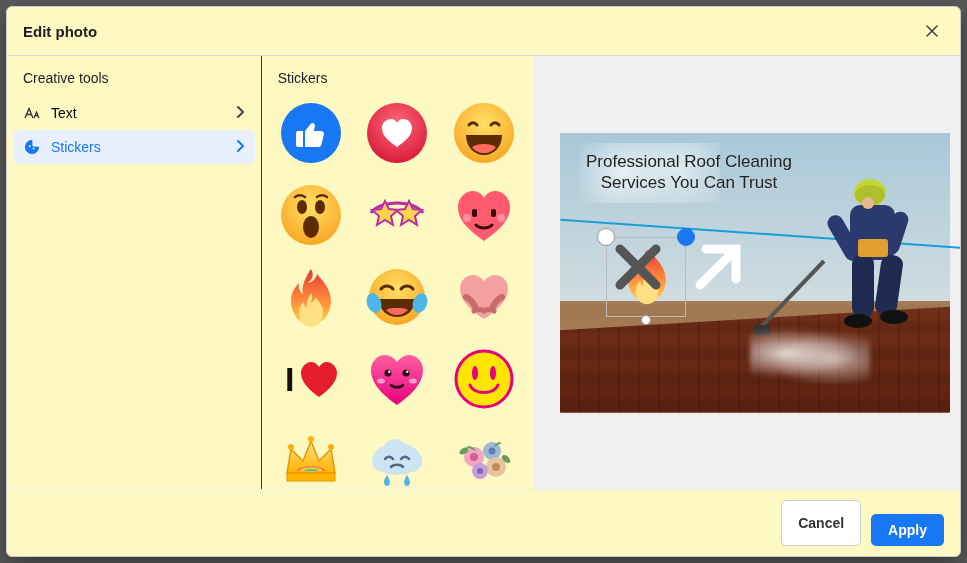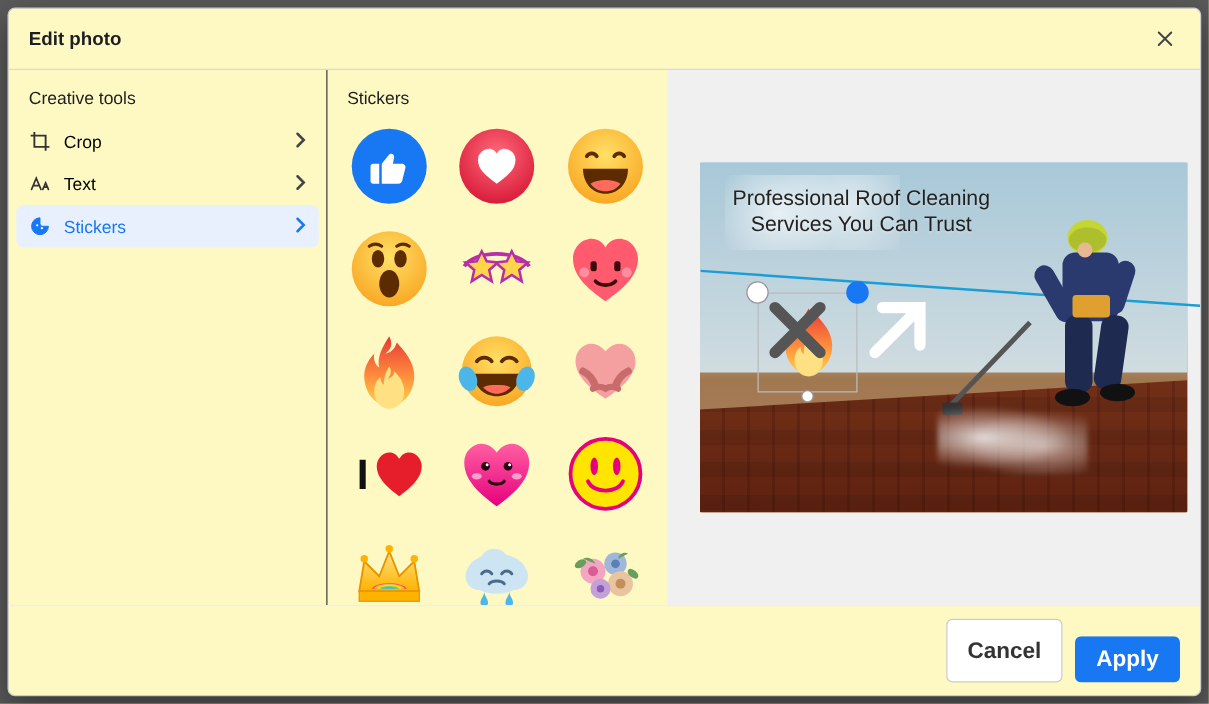--- a/index.html
+++ b/index.html
@@ -153,21 +153,21 @@
   .modal-footer {
     padding: 10px 16px;
     display: flex;
     justify-content: flex-end;
     gap: 10px;
     border-top: 1px solid #eee;
   }
   .btn {
     padding: 7px 16px;
     border-radius: 5px;
-    font-size: 18px;
+    font-size: 14px;
     font-weight: 600;
     cursor: pointer;
     border: 1px solid transparent;
   }
   .btn-secondary { background: #fff; border: 1px solid #ccc; color: #333; }
   .btn-primary { background: #1877f2; color: #fff; margin-top: 14px; }
 
   .steam {
     position:absolute; bottom:30px; right:80px; width:120px; height:60px;
     background: radial-gradient(ellipse at 30% 50%, rgba(255,255,255,0.8), transparent 60%),
@@ -354,35 +354,20 @@
           <path d="M3 3l10 10M13 3L3 13" stroke="#444" stroke-width="1.6" stroke-linecap="round"></path>
         </svg>
     </div>
   </div>
 
   <div class="modal-body">
 
     <div class="sidebar">
       <div class="sidebar-header">Creative tools</div>
 
-      <div class="tool-item">
-        <div class="tool-left">
-          <span class="tool-icon">
-            <svg viewBox="0 0 24 24" width="18" height="18">
-                <path d="M6 2v16h16M2 6h16v16" stroke="#333" stroke-width="2" fill="none"></path>
-              </svg>
-          </span>
-          <span class="tool-label">Crop</span>
-        </div>
-        <span class="chevron">
-          <svg width="10" height="14" viewBox="0 0 10 14">
-              <path d="M3 2l5 5-5 5" stroke="#444" stroke-width="2" fill="none" stroke-linecap="round"></path>
-            </svg>
-        </span>
-      </div>
 
       <div class="tool-item">
         <div class="tool-left">
           <span class="tool-icon">
             <svg viewBox="0 0 24 24" width="18" height="18">
                 <path d="M3 18L8 6l5 12M5 14h6M15 18l3-7 3 7M16.2 15.5h3.6" stroke="#333" stroke-width="1.8" fill="none" stroke-linecap="round"></path>
               </svg>
           </span>
           <span class="tool-label">Text</span>
         </div>

